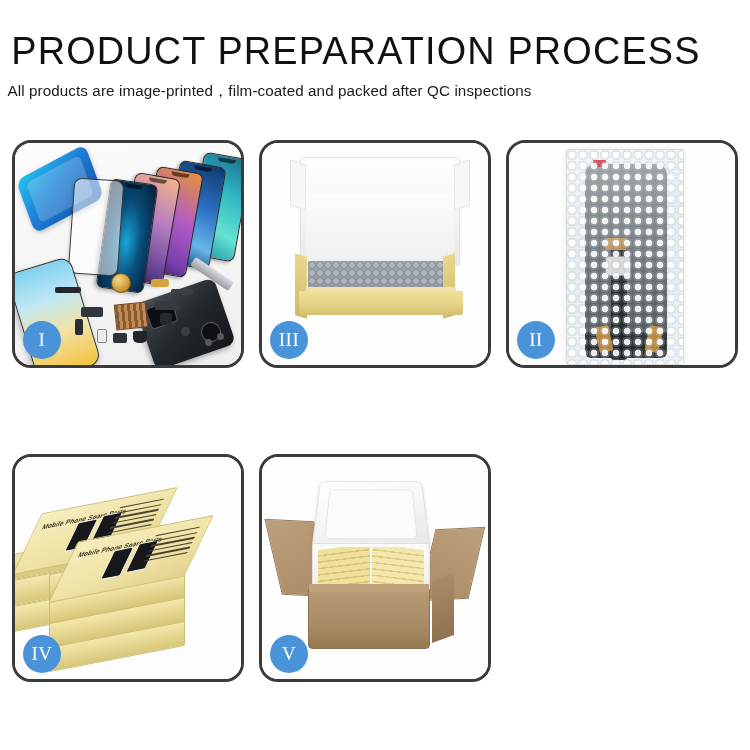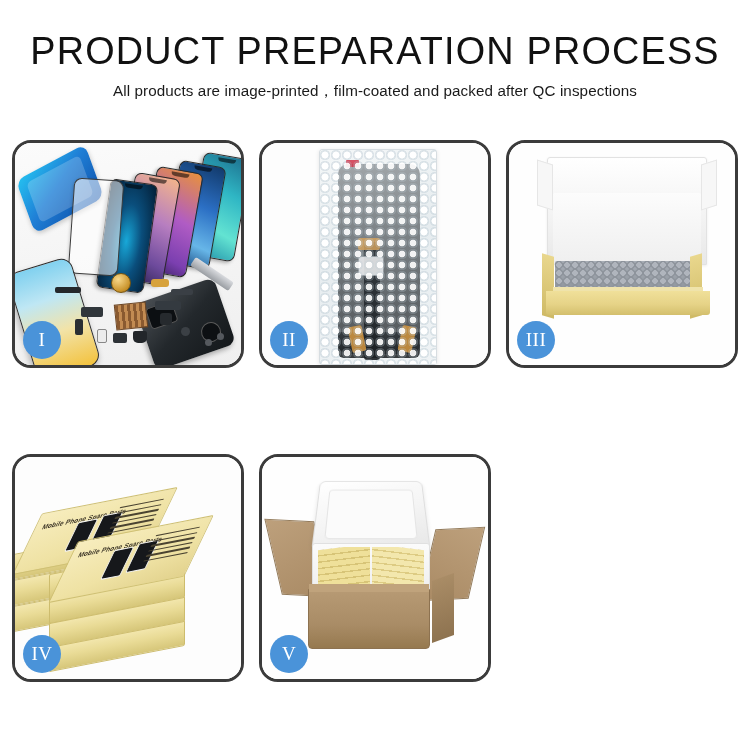--- a/index.html
+++ b/index.html
@@ -18,21 +18,20 @@
     height: 750px;
     background: #ffffff;
   }
 
   
   .header {
     position: absolute;
     top: 28px;
     left: 0;
     width: 750px;
-    text-align: center;
   }
 
   .page-title {
     font-family: "Liberation Sans", sans-serif;
     font-size: 39px;
     font-weight: 400;
     letter-spacing: 1.2px;
     color: #111111;
     line-height: 46px;
     white-space: nowrap;
@@ -575,48 +574,48 @@
         <span class="part pt11"></span>
         <span class="part pt12"></span>
         <span class="part pt13"></span>
         <div class="tweezers"></div>
       </div>
       <div class="badge">I</div>
     </div>
 
     <div class="panel">
       <div class="panel-photo">
+        <div class="p3-bg"></div>
+        <div class="tray-lidback"></div>
+        <div class="tray-foam"></div>
+        <div class="tray-bubblefill"></div>
+        <div class="tray-side-l"></div>
+        <div class="tray-side-r"></div>
+        <div class="tray-inner-edge"></div>
+        <div class="tray-front"></div>
+      </div>
+      <div class="badge">III</div>
+    </div>
+
+    <div class="panel">
+      <div class="panel-photo">
         <div class="p2-bg"></div>
         <div class="bubble-bag">
           <div class="lcd-inside"></div>
           <div class="lcd-base"></div>
           <div class="lcd-flex"></div>
           <div class="lcd-conn"></div>
           <div class="lcd-tape"></div>
           <div class="lcd-gold-l"></div>
           <div class="lcd-gold-r"></div>
           <div class="red-label"></div>
           <div class="bubble-overlay"></div>
         </div>
       </div>
       <div class="badge">II</div>
-    </div>
-
-    <div class="panel">
-      <div class="panel-photo">
-        <div class="p3-bg"></div>
-        <div class="tray-lidback"></div>
-        <div class="tray-foam"></div>
-        <div class="tray-bubblefill"></div>
-        <div class="tray-side-l"></div>
-        <div class="tray-side-r"></div>
-        <div class="tray-inner-edge"></div>
-        <div class="tray-front"></div>
-      </div>
-      <div class="badge">III</div>
     </div>
 
     <div class="panel">
       <div class="panel-photo">
         <div class="p4-bg"></div>
 
         <div class="stackbox" style="left:-2px; top:84px;"></div>
         <div class="stackbox" style="left:-2px; top:110px;"></div>
         <div class="stackbox" style="left:-2px; top:136px;"></div>
 

